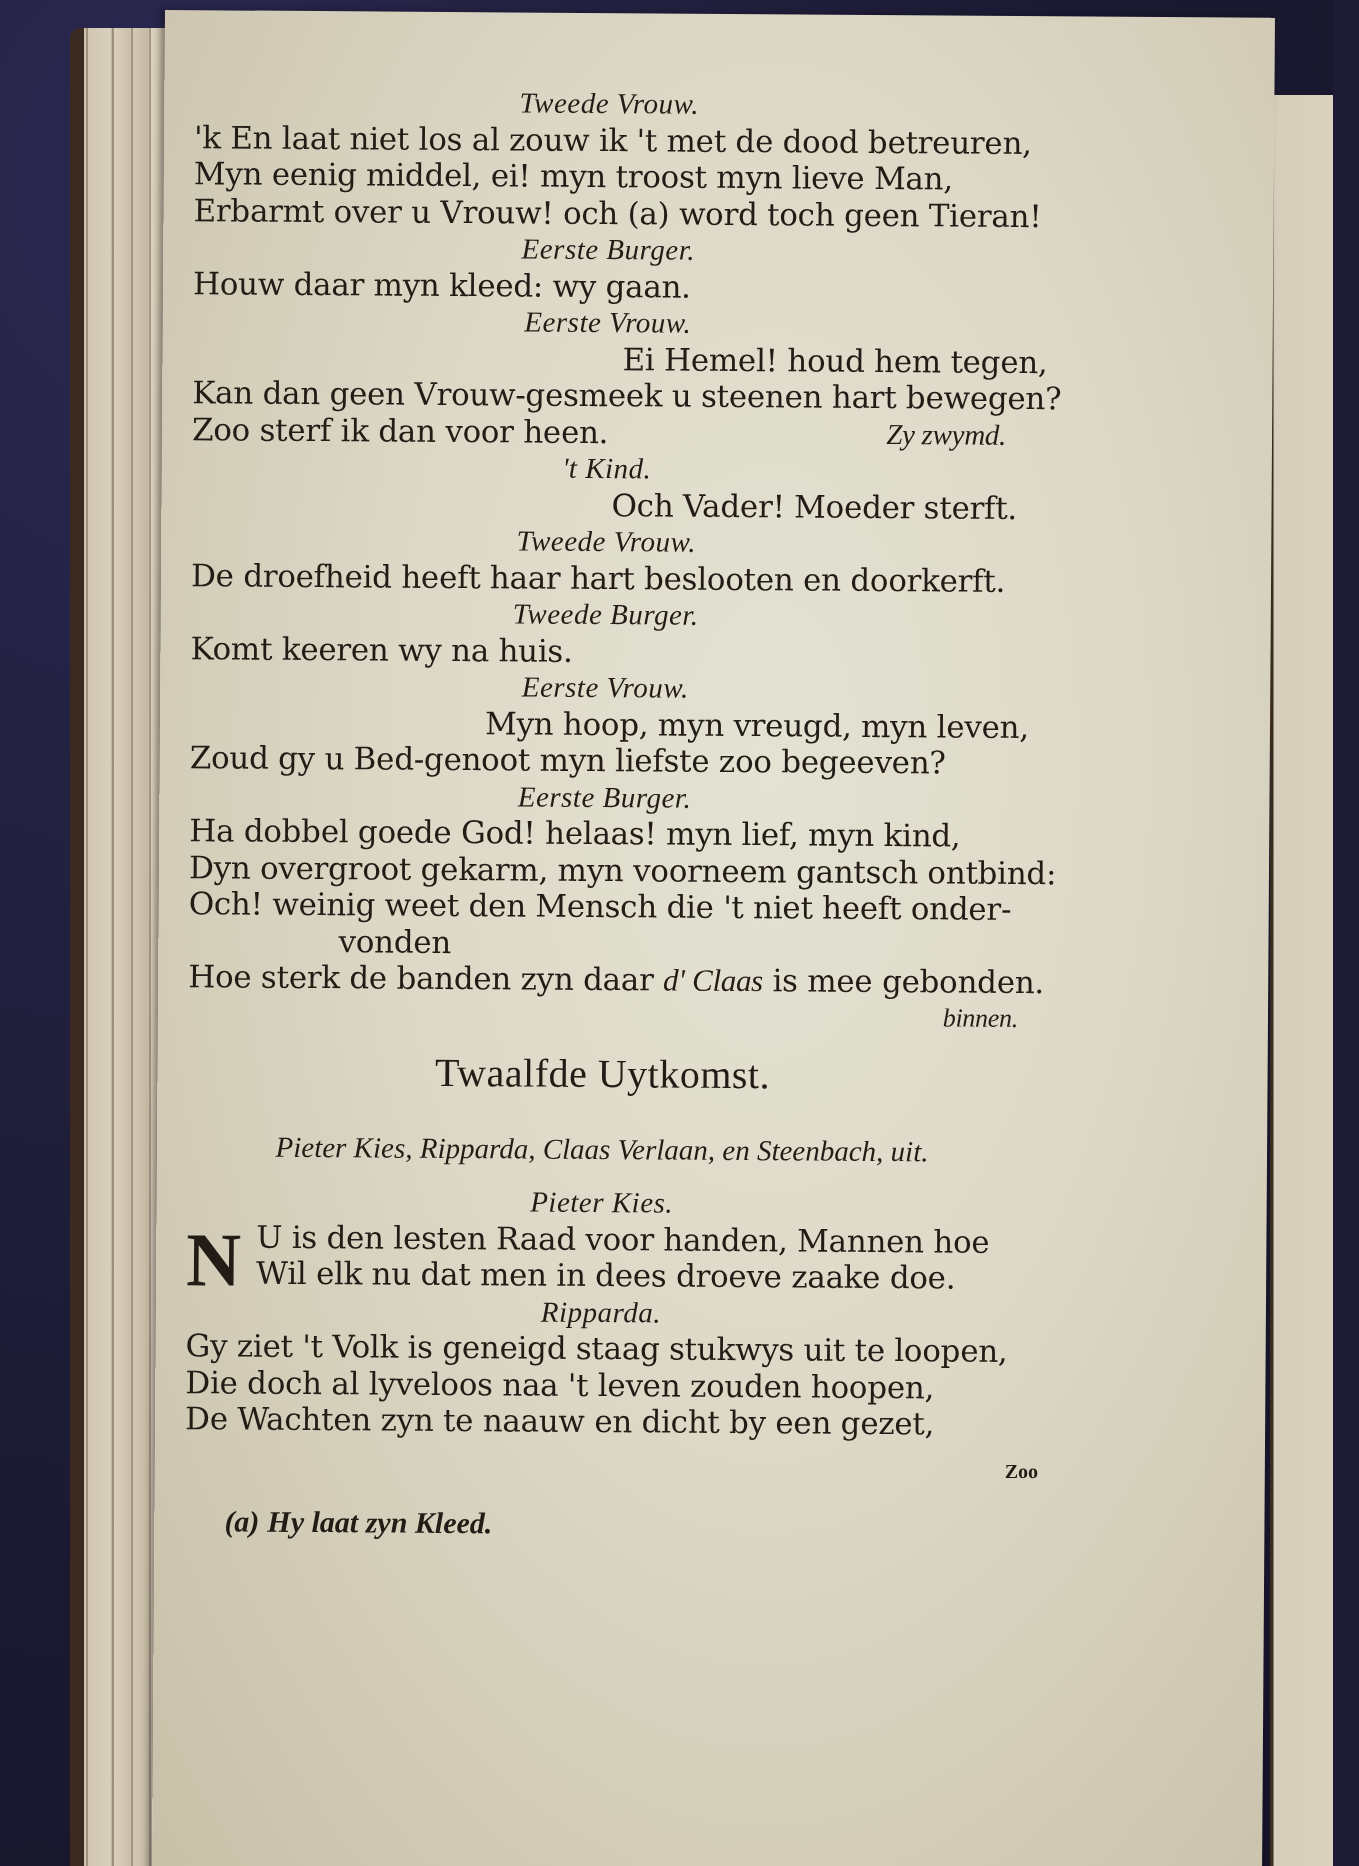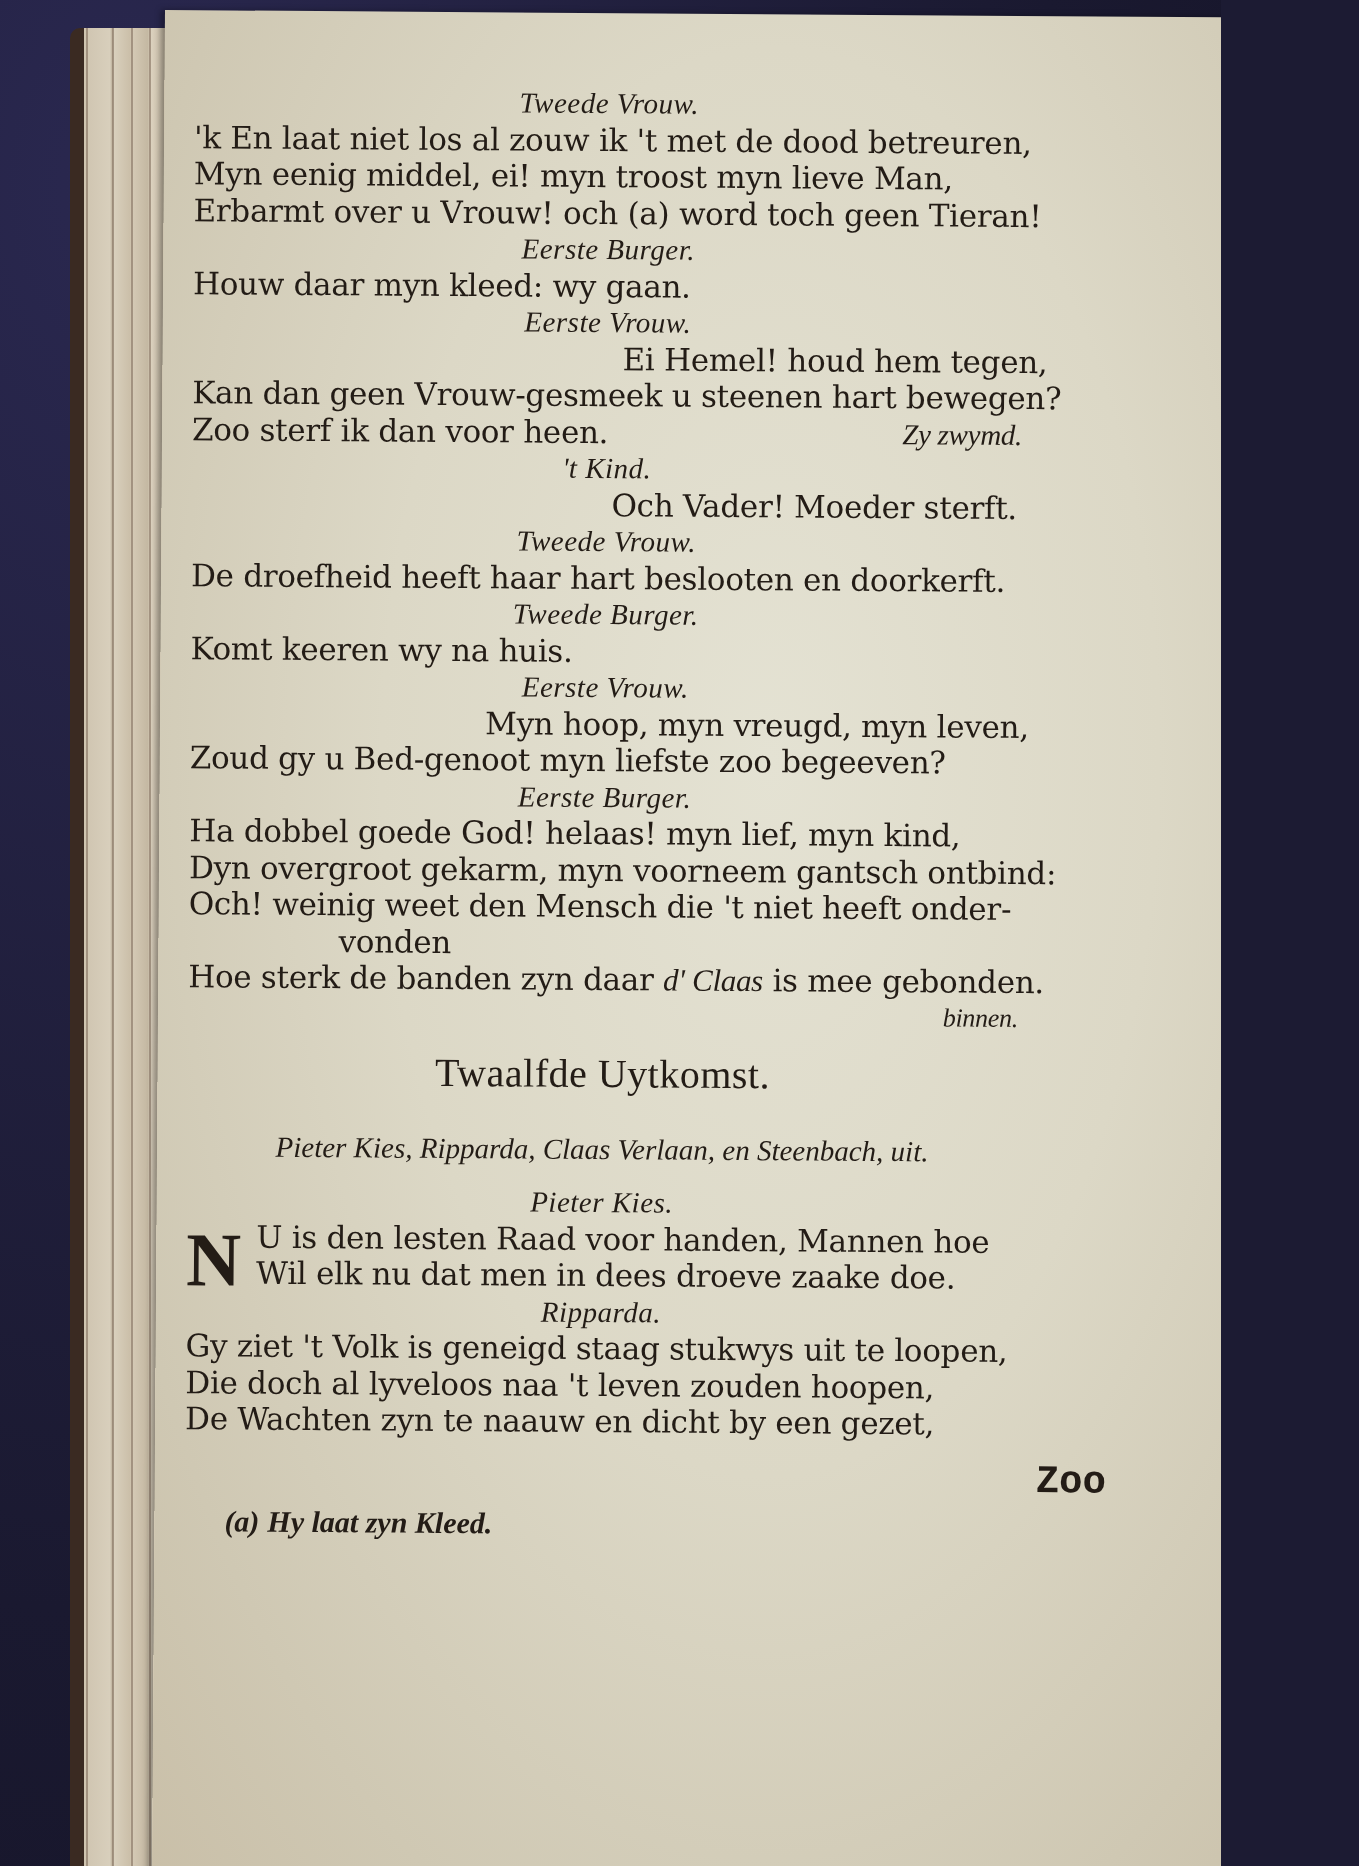--- a/index.html
+++ b/index.html
@@ -3,21 +3,21 @@
 <meta charset="utf-8">
 <style>
   html, body {
     margin: 0; padding: 0;
     width: 1359px; height: 1866px;
     overflow: hidden;
     background: #1c1b33;
   }
   .scene {
     position: relative;
-    width: 1221px; height: 1866px;
+    width: 1333px; height: 1866px;
     background:
       radial-gradient(ellipse at 10% 10%, #2a2850 0%, #1a1930 60%, #141326 100%);
     overflow: hidden;
   }
   
   .edges {
     position: absolute;
     left: 70px; top: 28px;
     width: 120px; height: 1860px;
     background: linear-gradient(90deg, #3a2a22 0px, #3a2a22 14px, #cfc4b0 14px, #d8cfbc 40px, #bfb39e 42px, #d9d0bd 44px, #cbbfa9 60px, #d5cab6 62px, #c4b8a2 78px, #ddd3c0 80px, #c8bca6 96px, #e0d7c5 98px, #d6ccb8 120px);
@@ -65,21 +65,21 @@
     font-style: italic;
     font-size: 29px;
     text-align: center;
     letter-spacing: 0.5px;
   }
   .indent-right { padding-left: 430px; }
   .indent-right-2 { padding-left: 295px; }
   .indent-right-3 { padding-left: 420px; }
   .indent-vonden { padding-left: 150px; }
   .stage {
-    position: absolute; right: 0; top: 0;
+    position: absolute; right: 16px; top: 0;
     font-family: "Liberation Serif", serif;
     font-style: italic;
     font-size: 29px;
   }
   .exit-dir {
     text-align: right;
     font-family: "Liberation Serif", serif;
     font-style: italic;
     font-size: 26px;
     padding-right: 0;
@@ -102,24 +102,23 @@
   .dropcap {
     position: absolute; left: 0; top: 6px;
     font-family: "Liberation Serif", serif;
     font-size: 76px; line-height: 70px;
     font-weight: bold;
   }
   .italic-inline { font-style: italic; font-family: "Liberation Serif", serif; }
   .catchword {
     position: absolute;
     left: 820px; top: 1372px;
-    font-family: Liberation Mono, monospace;
-    font-size: 39px;
+    font-family: Liberation Serif, serif;
+    font-size: 20px;
     font-weight: bold;
-    margin-left: 31px;
   }
   .footnote {
     position: absolute;
     left: 40px; top: 1422px;
     font-family: "Liberation Serif", serif;
     font-style: italic;
     font-weight: bold;
     font-size: 30px;
   }
   .marker { margin-right: 8px; }

